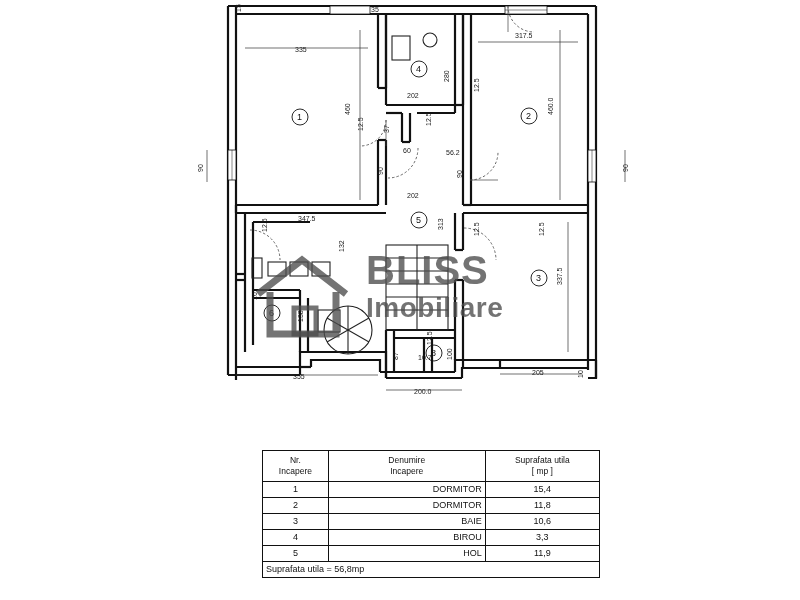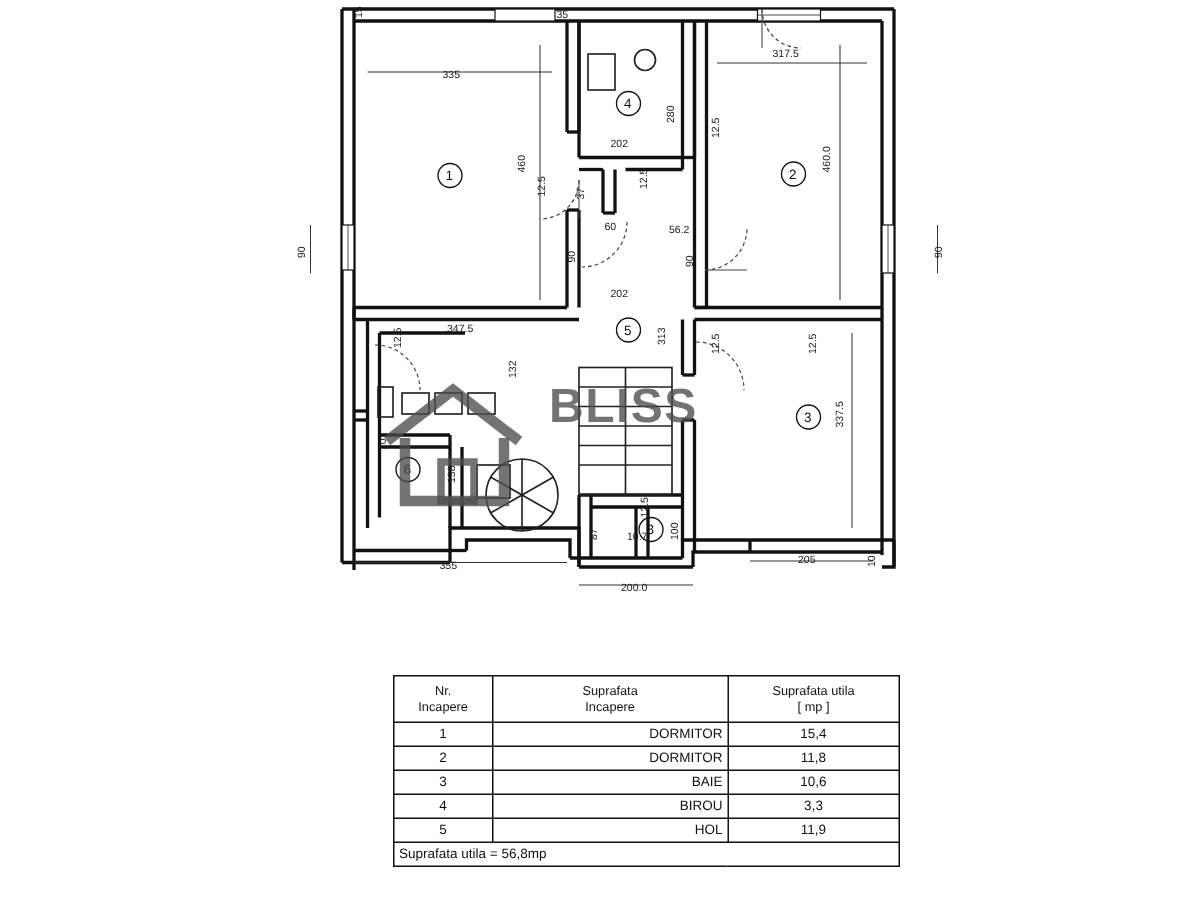--- a/index.html
+++ b/index.html
@@ -77,21 +77,21 @@
     position: absolute;
     left: 126px;
     top: 2px;
     font-family: "Liberation Sans", sans-serif;
     font-weight: bold;
     color: #4d4d4d;
     opacity: 0.78;
     letter-spacing: 1px;
   }
   .wm-line1 {
-    font-size: 32px;
+    font-size: 40px;
     line-height: 40px;
   }
   .wm-line2 {
     font-size: 28px;
     line-height: 32px;
     letter-spacing: 0.5px;
   }
 
   
   .legend {
@@ -355,31 +355,32 @@
   </svg>
 </div>
 
 <div class="watermark">
   <svg width="120" height="96" viewBox="0 0 120 96">
     <path d="M18,46 L62,12 L106,46" fill="none" stroke="#4d4d4d" stroke-width="7" opacity="0.78"></path>
     <path d="M30,44 L30,86 L96,86 L96,44" fill="none" stroke="#4d4d4d" stroke-width="7" opacity="0.78"></path>
     <rect x="54" y="60" width="22" height="26" fill="none" stroke="#4d4d4d" stroke-width="5" opacity="0.78"></rect>
   </svg>
   <div class="wm-text wm-line1">BLISS</div>
+  <div class="wm-text wm-line2" style="top:44px;">Imobiliare</div>
 </div>
 
 <table class="legend">
   <thead>
     <tr>
       <th class="col-nr">
         <div>Nr.</div>
         <div>Incapere</div>
       </th>
       <th class="col-name">
-        <div>Suprafata</div>
+        <div>Denumire</div>
         <div>Incapere</div>
       </th>
       <th class="col-area">
         <div>Suprafata utila</div>
         <div>[ mp ]</div>
       </th>
     </tr>
   </thead>
   <tbody>
     <tr>

